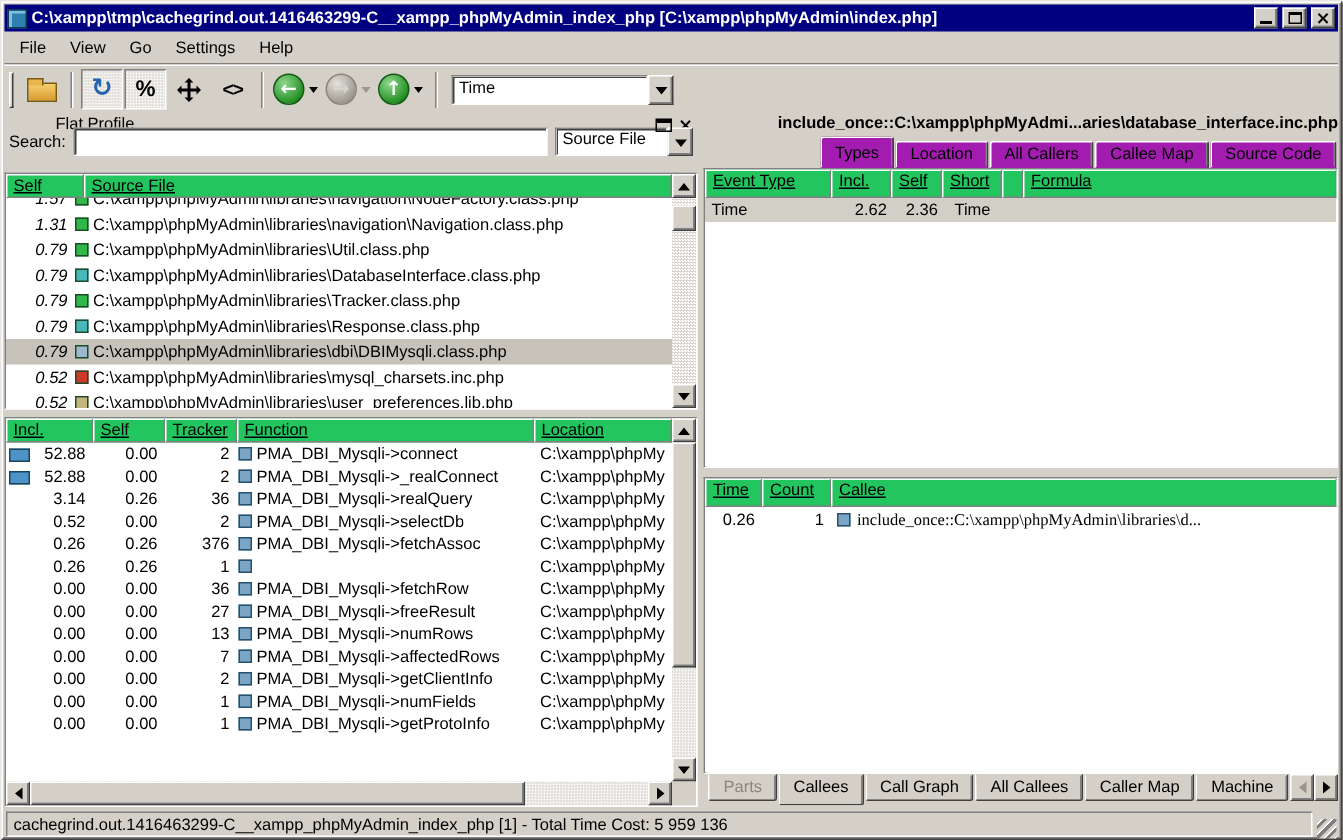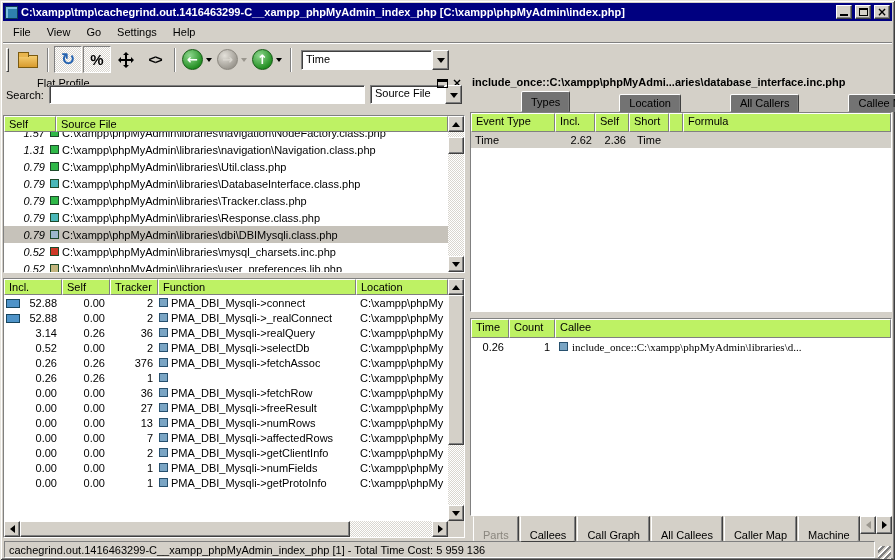--- a/index.html
+++ b/index.html
@@ -6,21 +6,21 @@
   html,body { width:895px; height:560px; overflow:hidden; }
   body { font-family:"Liberation Sans", sans-serif; font-size:11px; color:#000; background:#d4d0c8; }
 
   .window { position:absolute; inset:0; background:#d4d0c8; padding:3px;
     box-shadow: inset 1px 1px 0 #e8e5de, inset -1px -1px 0 #404040, inset 2px 2px 0 #fff, inset -2px -2px 0 #808080; }
 
   
   .raised { border:1px solid; border-color:#fff #404040 #404040 #fff; box-shadow: inset -1px -1px 0 #808080; background:#d4d0c8; }
   .sunken2 { border:1px solid; border-color:#808080 #fff #fff #808080; box-shadow: inset 1px 1px 0 #404040; background:#fff; }
   .sunkenfield { border:1px solid; border-color:#808080 #fff #fff #808080; box-shadow: inset 1px 1px 0 #404040; background:#fff; }
-  .hc { background:#bef264; border:1px solid; border-color:#fff #808080 #808080 #fff; padding:1px 4px; white-space:nowrap; overflow:hidden; flex-shrink:0; }
+  .hc { background:#22c55e; border:1px solid; border-color:#fff #808080 #808080 #fff; padding:1px 4px; white-space:nowrap; overflow:hidden; flex-shrink:0;text-decoration:underline; }
 
   
   .titlebar { height:18px; background:#000080; display:flex; align-items:center; gap:3px; padding:0 2px; color:#fff; }
   .app-icon { width:13px; height:13px; background:#2e7fae; border:1px solid #0c3a55; box-shadow: inset 2px 2px 0 #7fc0e0; flex-shrink:0; }
   .title-text { flex:1; font-weight:bold; white-space:nowrap; overflow:hidden; }
   .winbtn { width:16px; height:14px; display:flex; align-items:center; justify-content:center; font-size:9px; font-weight:bold; color:#000; }
   .winbtn .min { width:8px; height:2px; background:#000; margin-top:6px; }
   .winbtn .max { width:9px; height:8px; border:1px solid #000; border-top:2px solid #000; }
   .winbtn .cls { font-size:12px; line-height:10px; font-family:"DejaVu Sans", sans-serif; }
 
@@ -111,25 +111,25 @@
   .ft-right { width:16px; display:flex; flex-direction:column; flex-shrink:0; }
   .ft-vsb { flex:1; display:flex; flex-direction:column;
             background-image:conic-gradient(#fff 25%, #d9d6cf 0 50%, #fff 0 75%, #d9d6cf 0); background-size:2px 2px; }
   .sb-corner { width:16px; height:16px; background:#d4d0c8; flex-shrink:0; }
   .hsb { height:16px; display:flex; flex-shrink:0;
          background-image:conic-gradient(#fff 25%, #d9d6cf 0 50%, #fff 0 75%, #d9d6cf 0); background-size:2px 2px; }
   .hsb .sb-thumb { width:330px; height:16px; }
   .hsb .spring { flex:1; }
 
   
-  .detail { flex:1; display:flex; flex-direction:column; min-width:0; }
+  .detail { flex:1; display:flex; flex-direction:column; min-width:0;align-items:flex-end; }
   .detail-title { height:16px; font-weight:bold; white-space:nowrap; overflow:hidden; padding:1px 0 0 2px; }
   .tabs-row { height:21px; display:flex; align-items:flex-end; padding-left:3px; position:relative; }
-  .tab { padding:2px 9px 2px 9px; height:18px; background:#737373; border:1px solid; border-color:#fff #404040 transparent #fff;
-         box-shadow:inset -1px 0 0 #808080; border-radius:2px 2px 0 0; margin-right:1px; white-space:nowrap;margin-left:48px; }
+  .tab { padding:2px 9px 2px 9px; height:18px; background:#a21caf; border:1px solid; border-color:#fff #404040 transparent #fff;
+         box-shadow:inset -1px 0 0 #808080; border-radius:2px 2px 0 0; margin-right:1px; white-space:nowrap; }
   .tab.active { height:21px; padding-top:4px; z-index:2; }
   .tabpanel { display:flex; flex-direction:column; flex:1; min-height:0; }
 
   .group { display:flex; flex-direction:column; overflow:hidden; }
   .g-upper { height:200px; }
   .g-lower { flex:1; margin-top:6px; }
   .gt-header { display:flex; height:19px; flex-shrink:0; }
   .gt-rows { flex:1; background:#fff; overflow:hidden; }
   .et-row { height:16px; display:flex; align-items:center; white-space:nowrap; }
   .et-row.selected { background:#d2cfc7; }
@@ -140,21 +140,21 @@
   .h-blank { width:14px; padding:1px 0; } .h-formula { flex:1; min-width:0; }
 
   .cl-time { width:38px; text-align:right; padding-right:5px; flex-shrink:0; }
   .cl-count { width:46px; text-align:right; padding-right:5px; flex-shrink:0; }
   .cl-callee { flex:1; min-width:0; display:flex; align-items:center; overflow:hidden;font-family:Liberation Serif, serif; }
   .h-time { width:38px; } .h-count { width:46px; } .h-callee { flex:1; min-width:0; }
   .callee-row { height:17px; display:flex; align-items:center; white-space:nowrap; }
 
   .btabs-row { height:22px; display:flex; align-items:flex-start; padding-left:3px; }
   .btabs-strip { display:flex; align-items:flex-start; flex:1; min-width:0; overflow:hidden; }
-  .btab { padding:12px 9px; height:18px; background:#d4d0c8; border:1px solid; border-color:transparent #404040 #404040 #fff;
+  .btab { padding:2px 9px; height:18px; background:#d4d0c8; border:1px solid; border-color:transparent #404040 #404040 #fff;
           box-shadow:inset -1px 0 0 #808080; border-radius:0 0 2px 2px; margin-right:1px; white-space:nowrap; flex-shrink:0; }
   .btab.active { height:21px; z-index:2; }
   .btab.disabled { color:#8a867e; }
   .btab-arrows { display:flex; flex-shrink:0; }
   .btab-arrows .sb-btn { height:18px; }
 
   
   .statusbar { height:22px; display:flex; align-items:center; gap:3px; padding:2px 1px 1px 1px; }
   .status-panel { flex:1; height:17px; border:1px solid; border-color:#808080 #fff #fff #808080; display:flex; align-items:center; padding:0 4px; white-space:nowrap; overflow:hidden; }
   .grip { width:13px; height:13px; align-self:flex-end;

